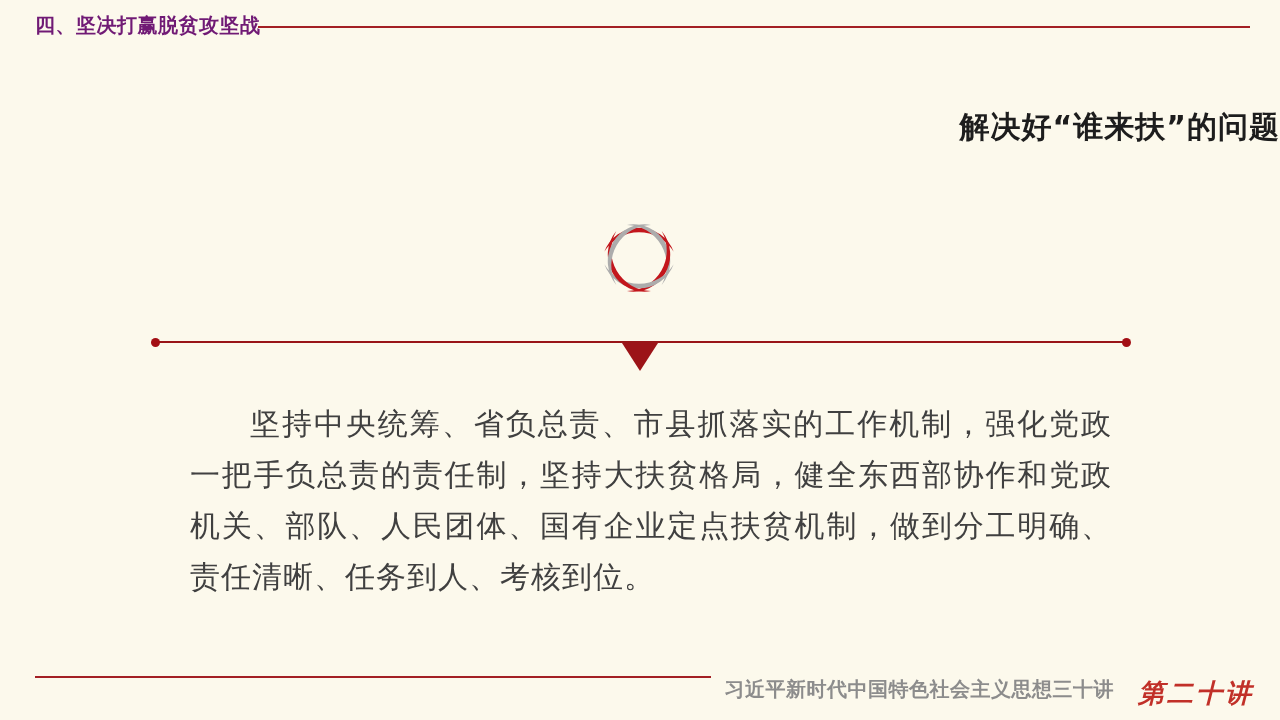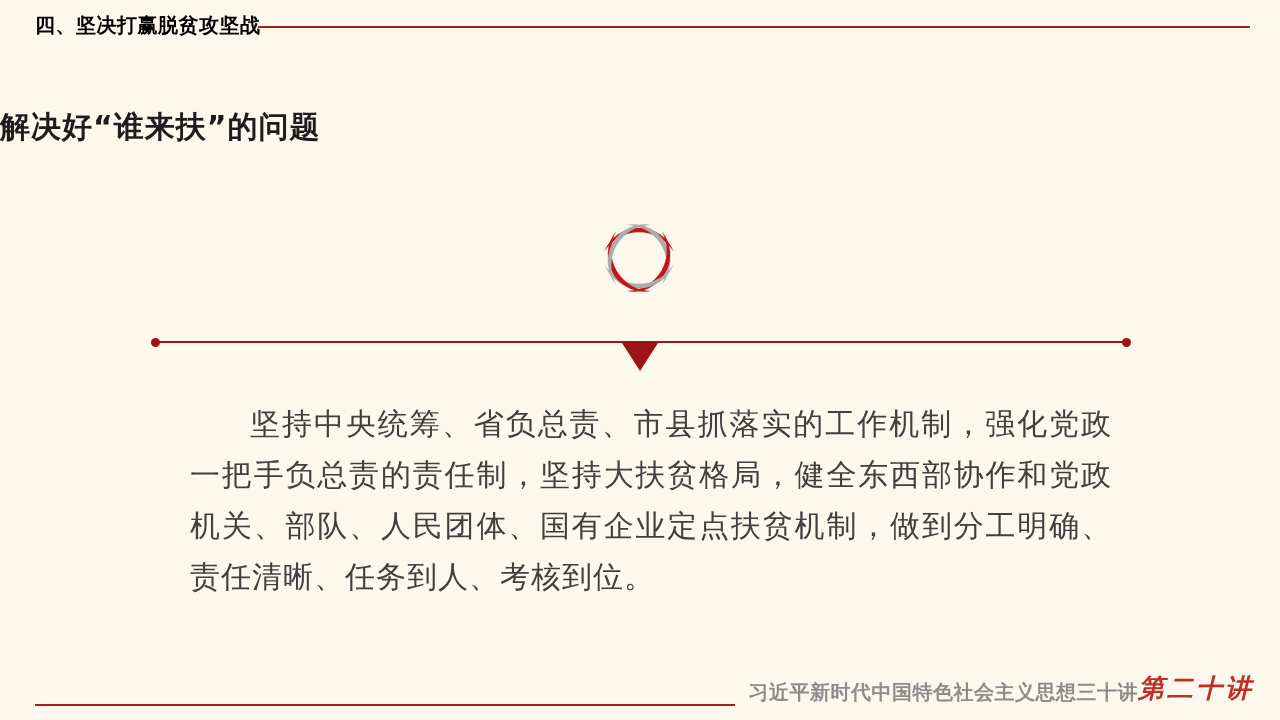--- a/index.html
+++ b/index.html
@@ -14,40 +14,40 @@
     overflow: hidden;
   }
 
   
   .header-title {
     position: absolute;
     left: 35px;
     top: 12px;
     font-size: 20px;
     font-weight: bold;
-    color: #000000;
+    color: #701a75;
     letter-spacing: 0.5px;
     white-space: nowrap;
   }
   .header-rule {
     position: absolute;
     left: 258px;
     top: 26px;
     width: 992px;
     height: 2px;
     background: #A31F24;
   }
 
   
   .slide-title {
     position: absolute;
     top: 107px;
     left: 0;
     width: 100%;
-    text-align: left;
+    text-align: right;
     font-size: 30px;
     font-weight: bold;
     color: #1d1d1d;
     letter-spacing: 1px;
   }
 
   
   .logo-wrap {
     position: absolute;
     left: 595px;
@@ -102,38 +102,39 @@
   }
 
   
   .footer {
     position: absolute;
     left: 35px;
     right: 26px;
     top: 676px;
     height: 30px;
     display: flex;
-    align-items: flex-end;
+    align-items: flex-start;
   }
   .footer-rule {
     flex: 1 1 auto;
     height: 2px;
     background: #A31F24;
     margin-right: 14px;
   }
   .footer-book-title {
     flex: 0 0 auto;
     font-size: 20px;
     font-weight: bold;
     color: #8c8c8c;
     letter-spacing: 0.5px;
     white-space: nowrap;
   }
   .footer-lecture-badge {
     flex: 0 0 auto;
+    margin-left: 24px;
     font-family: "DejaVu Serif", "Liberation Serif", serif;
     font-style: italic;
     font-weight: bold;
     font-size: 26px;
     color: #C13028;
     letter-spacing: 3px;
     white-space: nowrap;
   }
 </style>
 </head>

